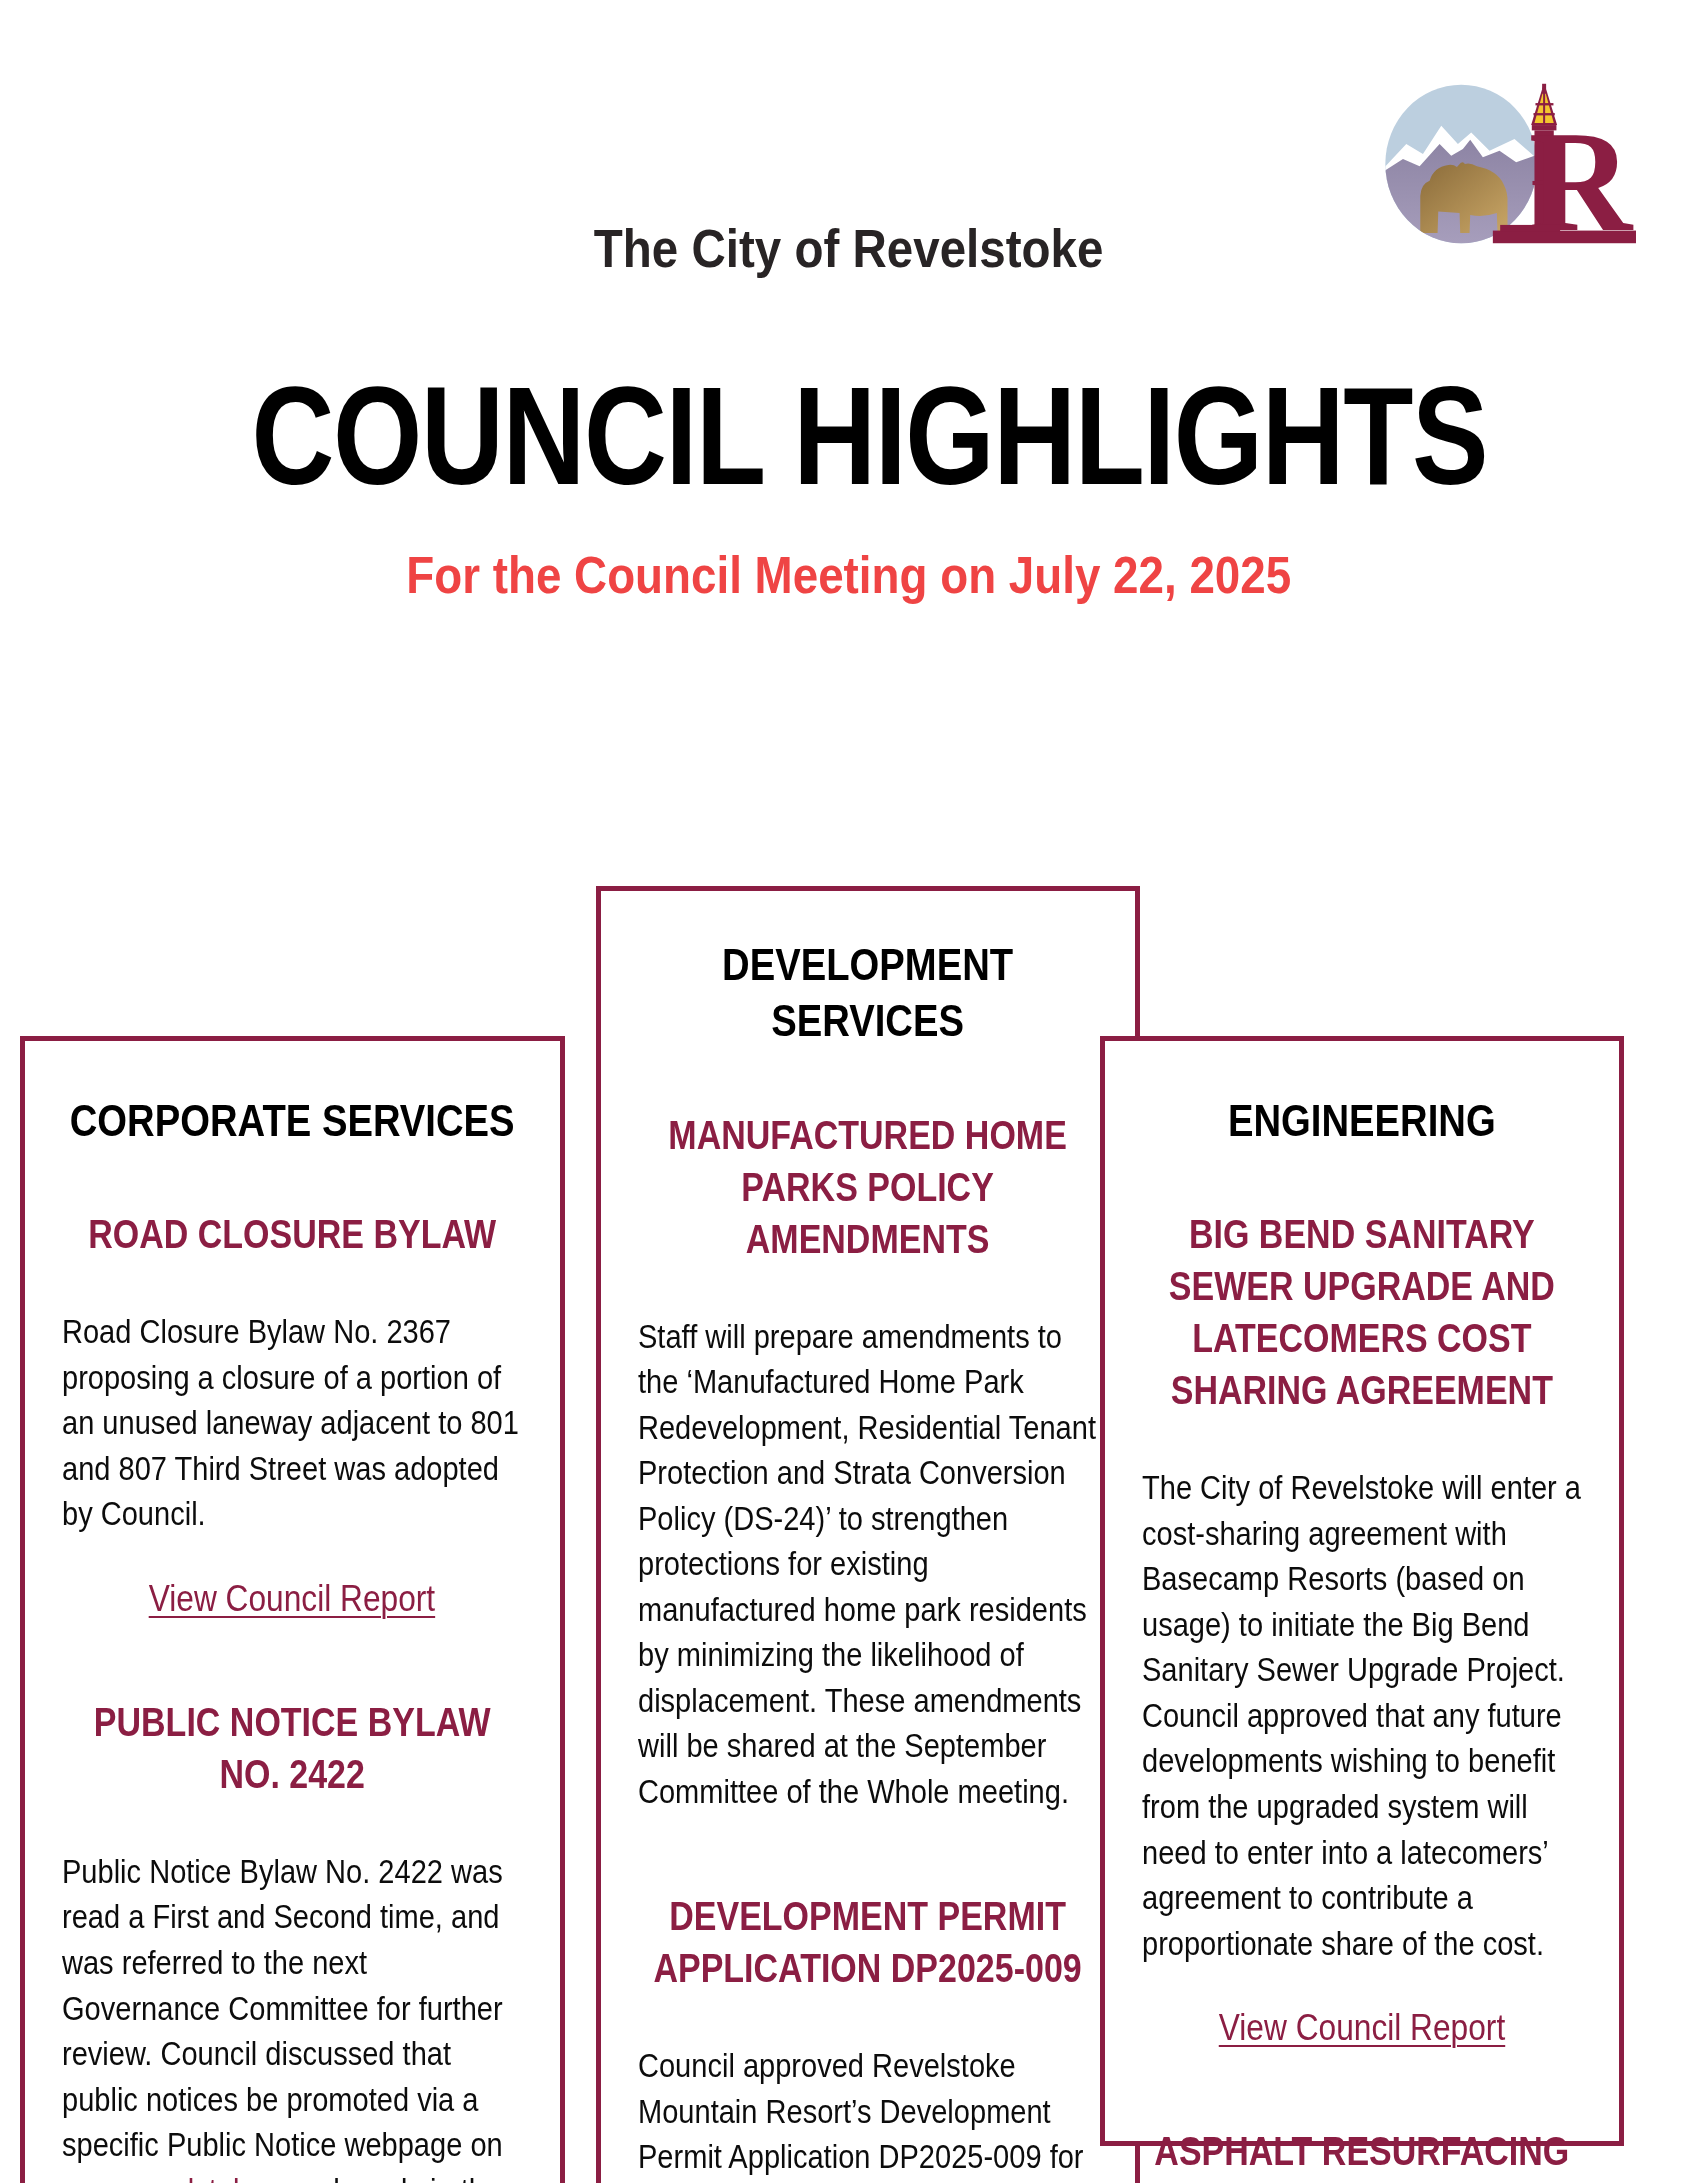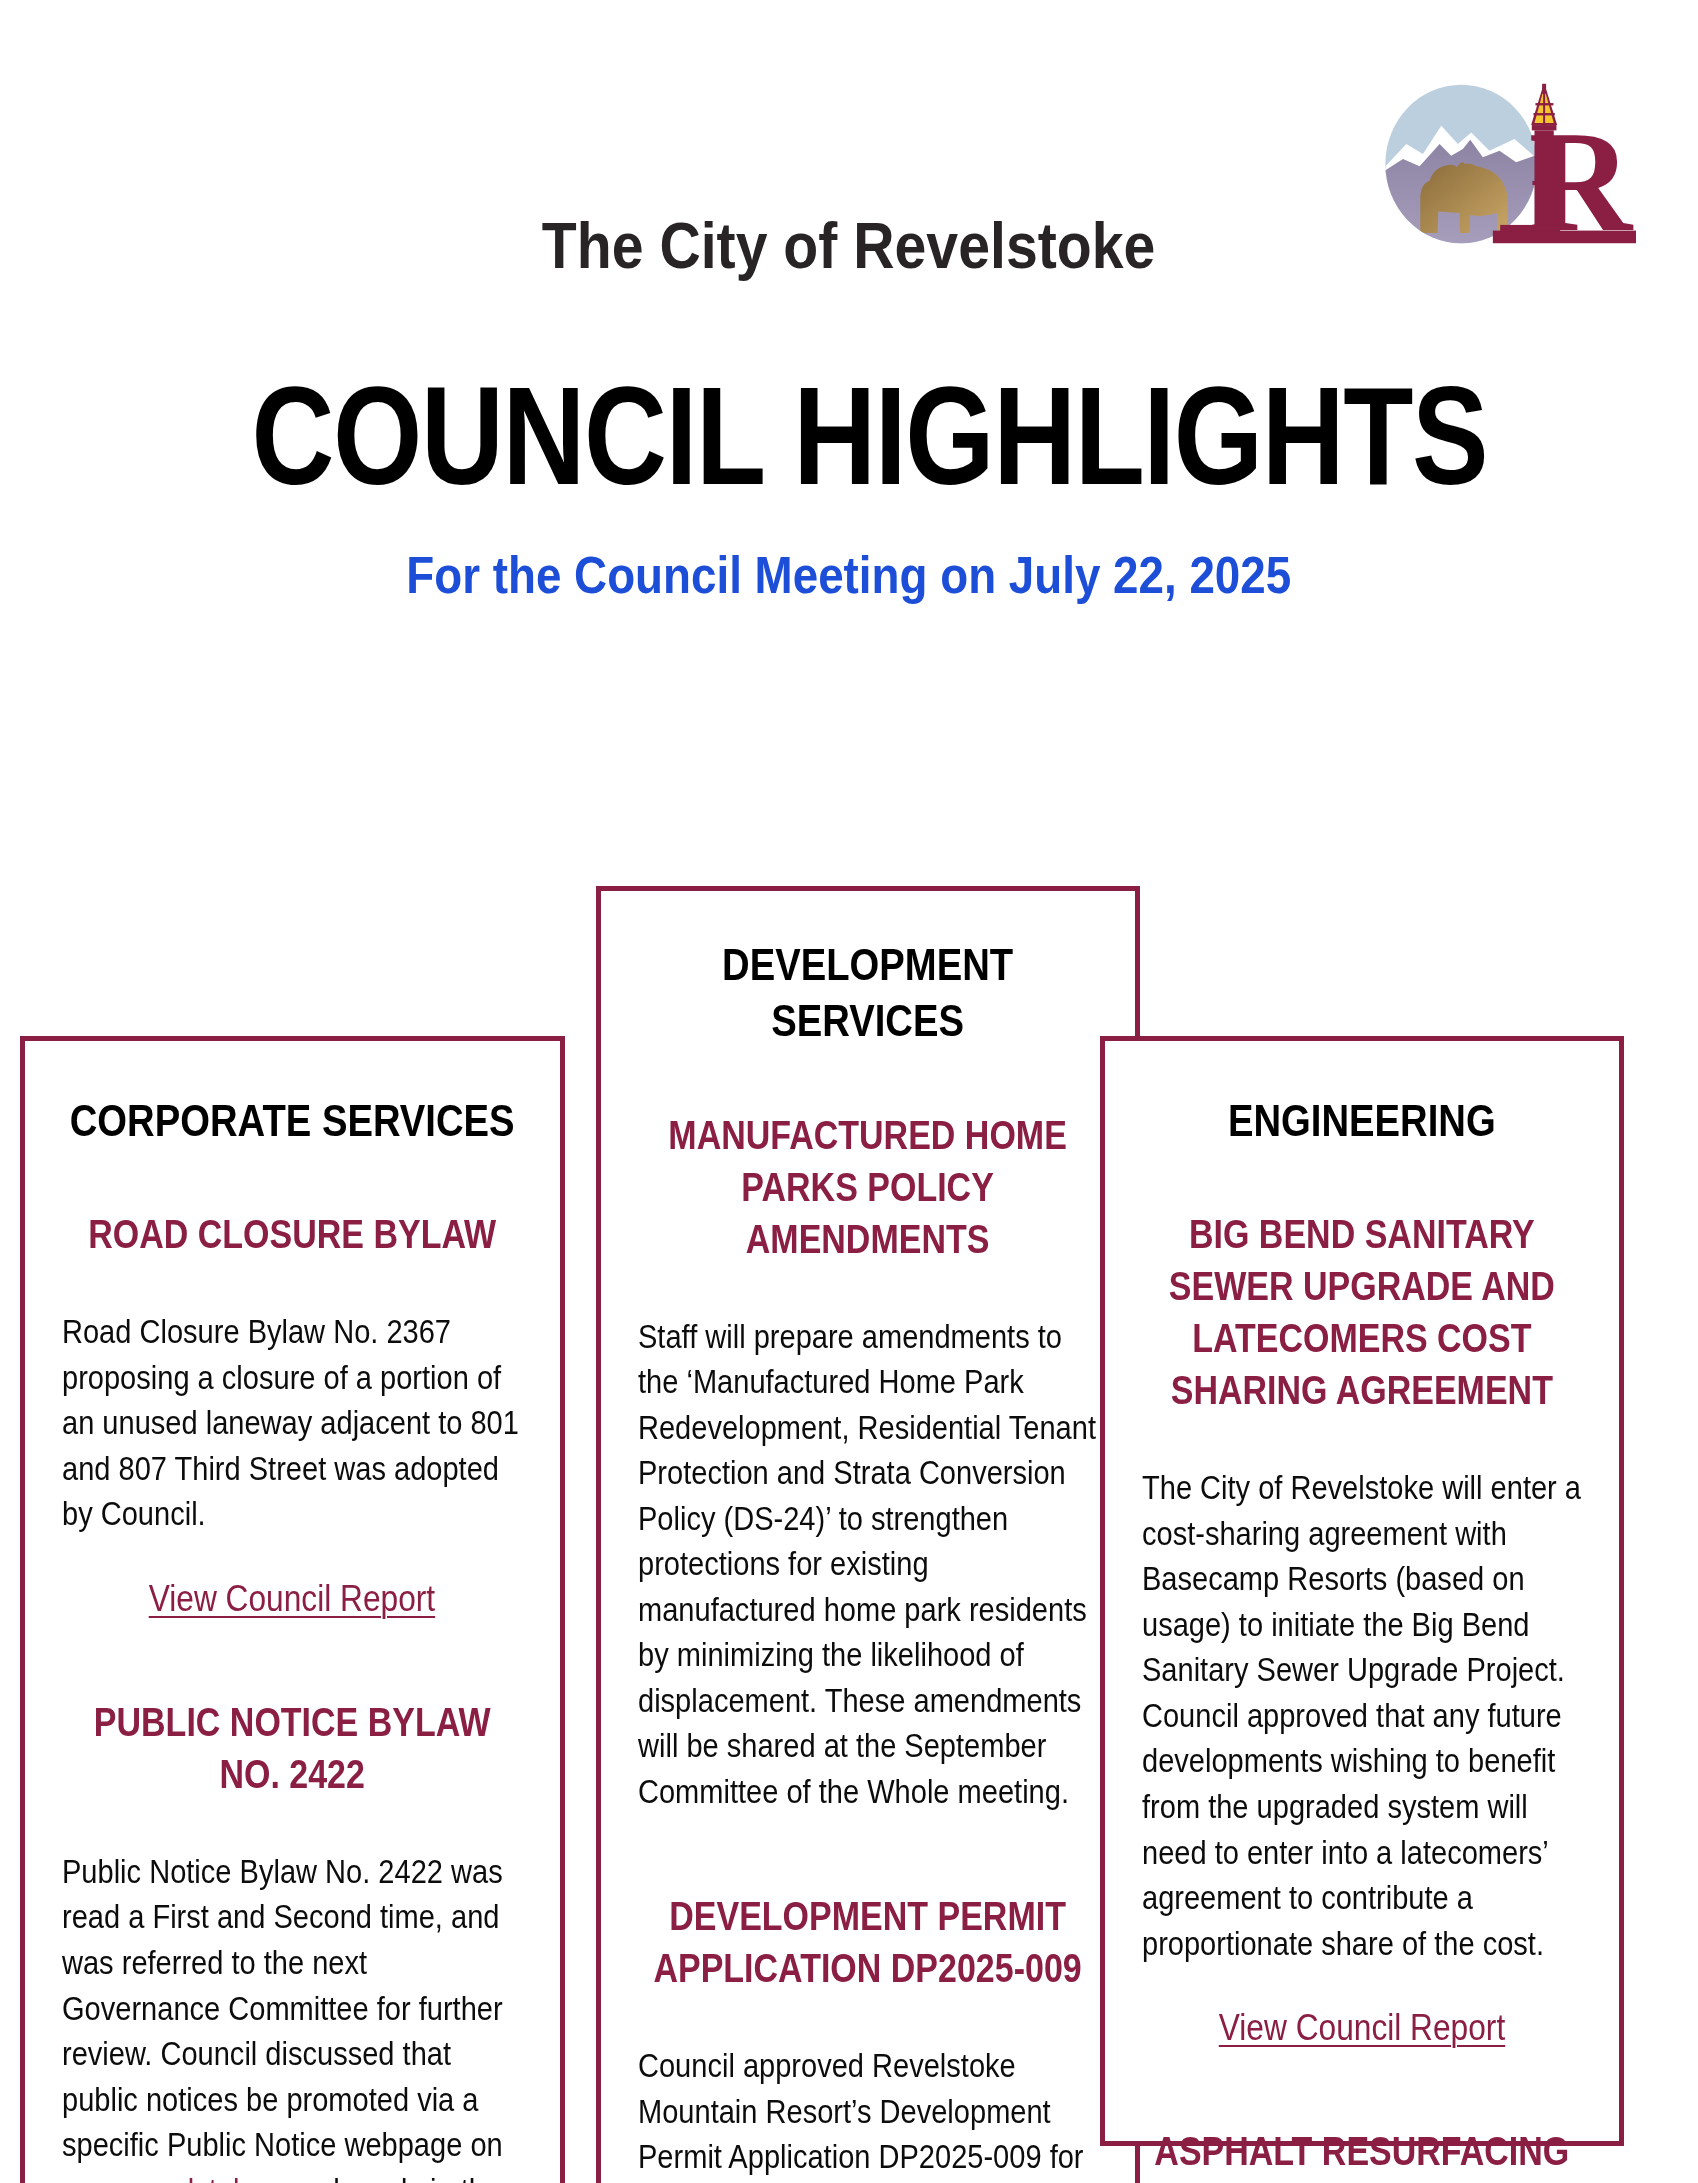--- a/index.html
+++ b/index.html
@@ -10,27 +10,27 @@
     font-family: "Liberation Sans", "DejaVu Sans", sans-serif;
   }
   .page { position: relative; width: 1698px; height: 2620px; background: #fff; }
 
   
   .logo { position: absolute; left: 1383px; top: 59px; width: 253px; height: 210px; }
 
   .center-line { position: absolute; left: 0; width: 100%; text-align: center; }
   .center-line > span { display: inline-block; white-space: nowrap; transform-origin: center top; }
 
-  .pretitle { top: 208px; font-size: 65px; font-weight: bold; color: #282425; }
+  .pretitle { top: 217px; font-size: 54px; font-weight: bold; color: #282425; }
   .pretitle > span { transform: scaleX(.88); }
 
   .bigtitle { top: 355px; font-size: 140px; font-weight: bold; color: #000; letter-spacing: -1.7px; margin-left: 20px; }
   .bigtitle > span { transform: scaleX(.82); }
 
-  .subtitle { top: 545px; font-size: 52px; font-weight: bold; color: #1d4ed8; }
+  .subtitle { top: 545px; font-size: 52px; font-weight: bold; color: #ef4444; }
   .subtitle > span { transform: scaleX(.88); }
 
   
   .banner { position: absolute; left: 0; top: 734px; width: 1698px; height: 121px; }
   .banner-block {
     position: absolute; top: 0; height: 121px; background: #8B1E43;
     display: flex; align-items: center; justify-content: center; cursor: pointer;
   }
   .banner-left  { left: 0; width: 619px; }
   .banner-right { left: 1089px; width: 610px; }

